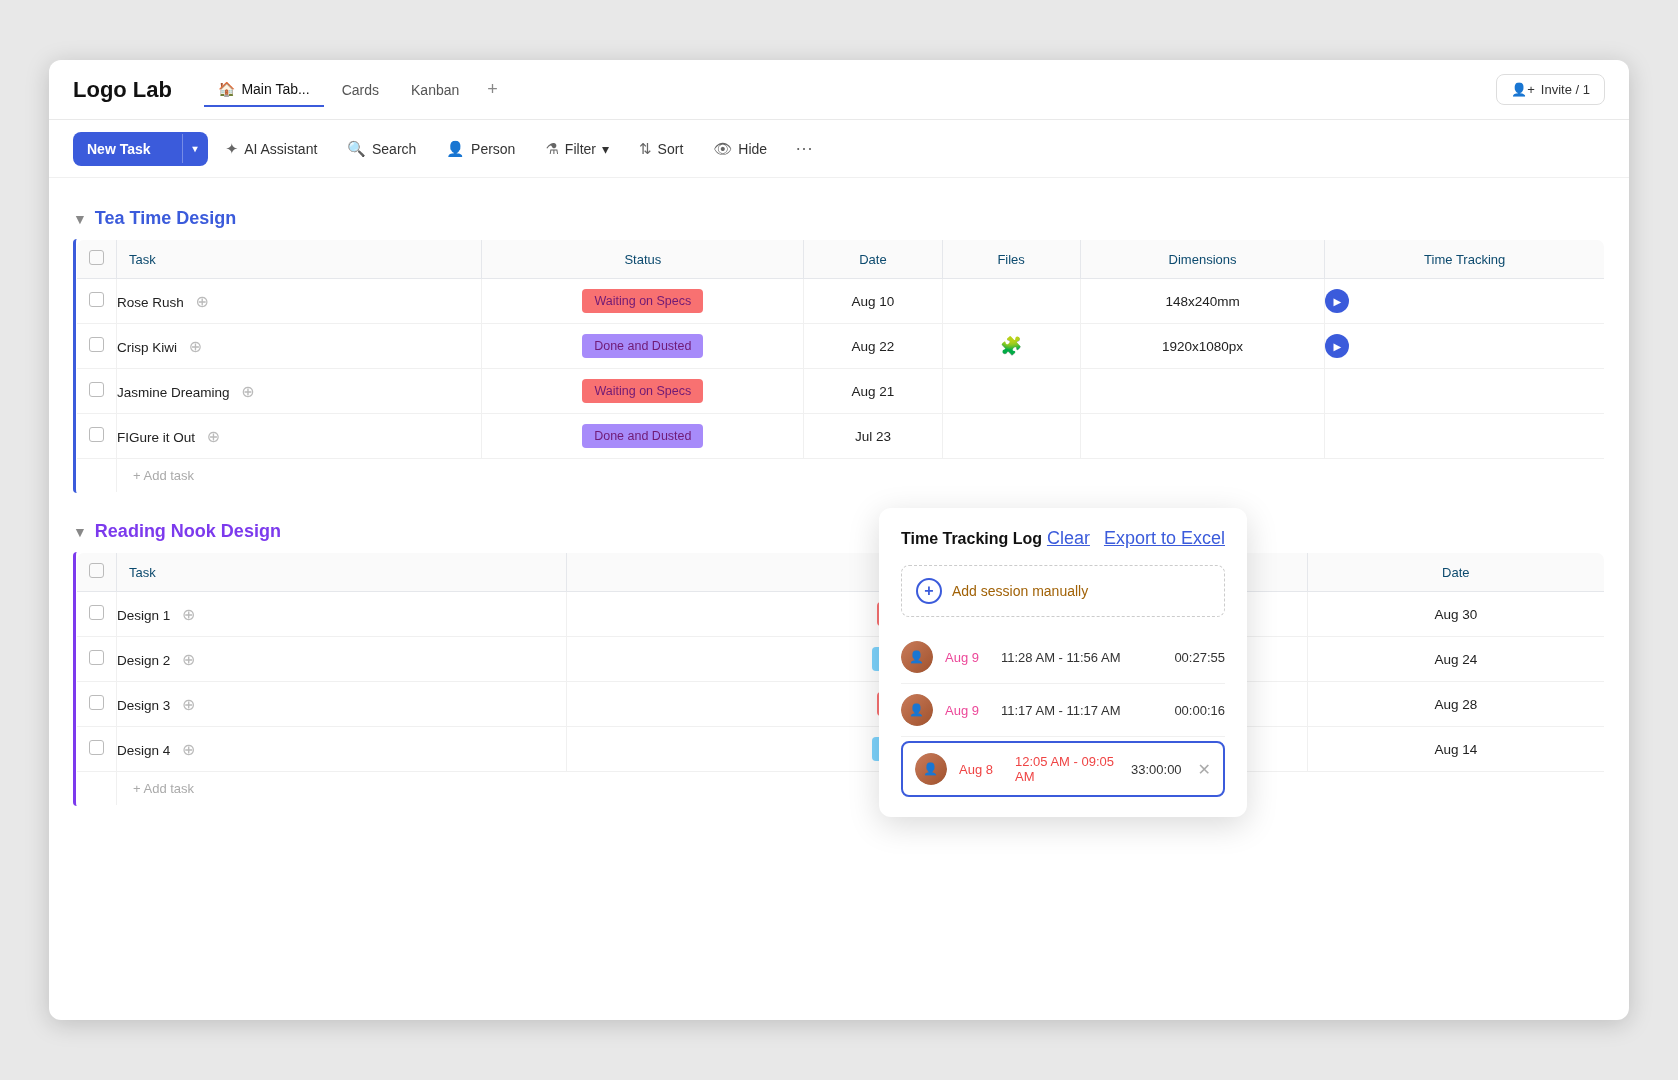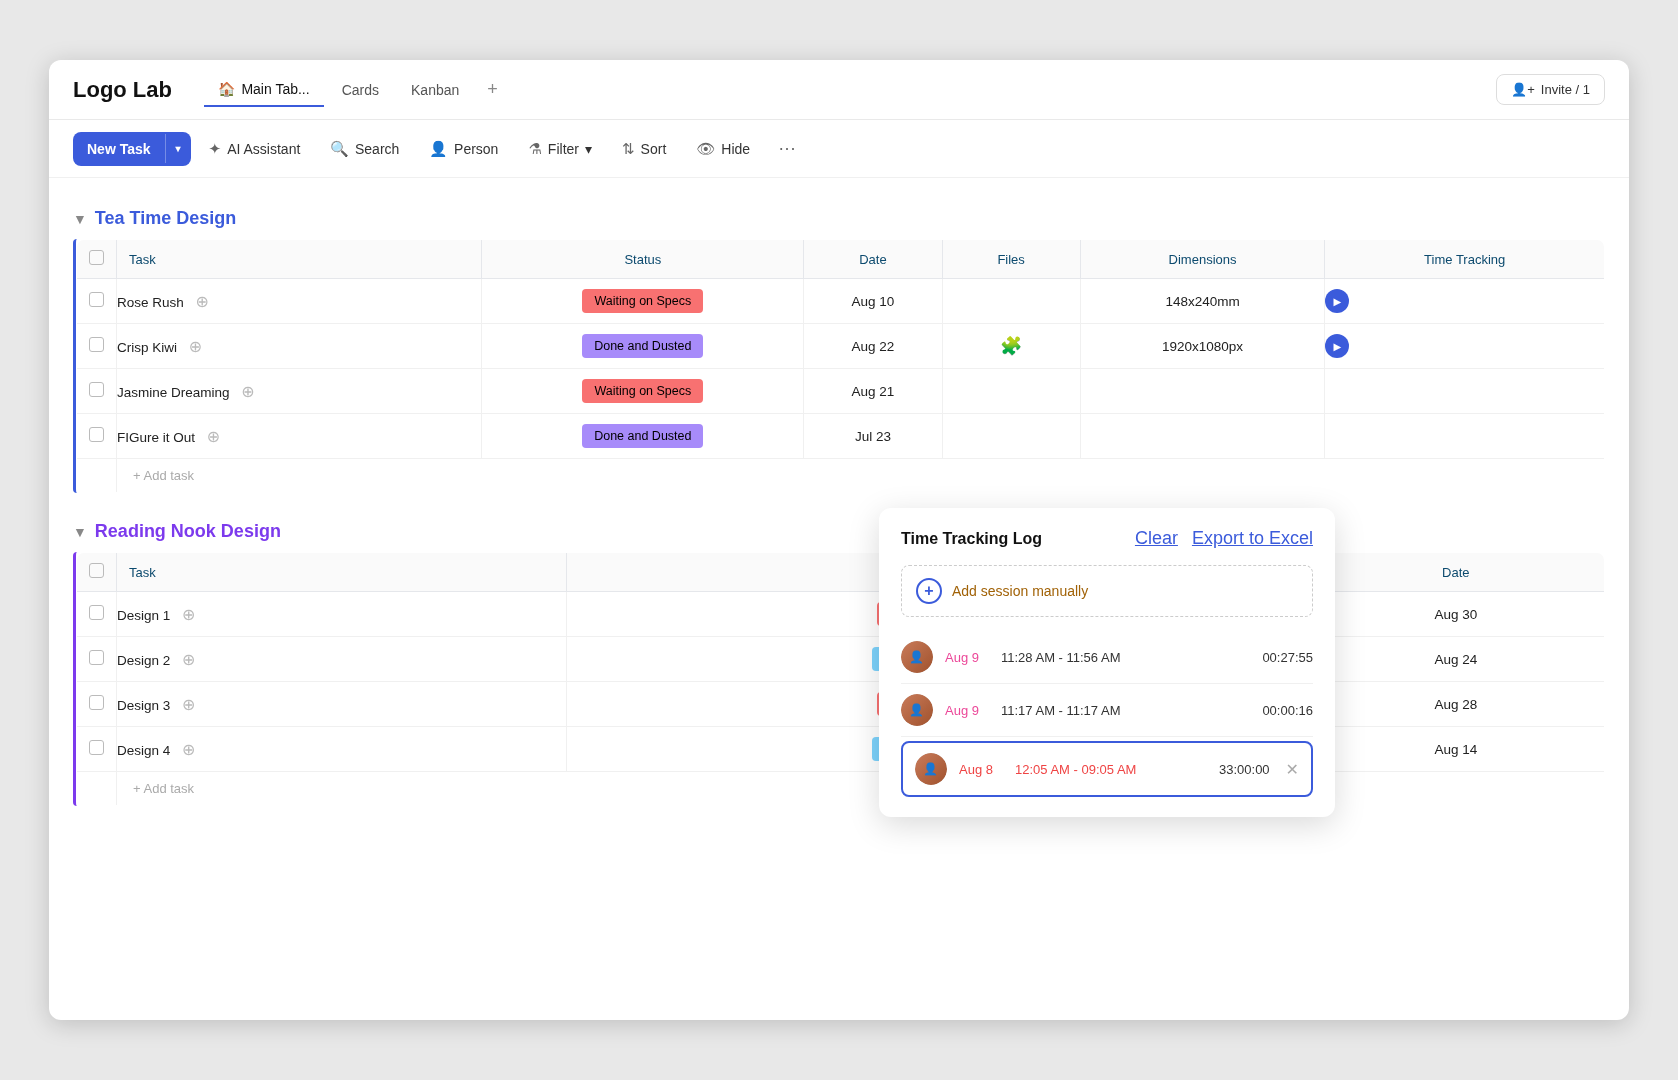--- a/index.html
+++ b/index.html
@@ -88,21 +88,21 @@
     .toolbar {
       display: flex;
       align-items: center;
       padding: 10px 24px;
       gap: 6px;
       border-bottom: 1px solid #f0f0f0;
     }
     .btn-new-task {
       display: flex;
       align-items: center;
-      gap: 0;
+      gap: 17px;
       background: #3b5bdb;
       color: #fff;
       border: none;
       border-radius: 8px;
       font-size: 14px;
       font-weight: 600;
       cursor: pointer;
       overflow: hidden;
     }
     .btn-new-task .main-part {
@@ -197,21 +197,21 @@
       border-radius: 3px;
       display: inline-block;
       cursor: pointer;
     }
     .status-badge {
       display: inline-block;
       padding: 5px 12px;
       border-radius: 4px;
       font-size: 12.5px;
       font-weight: 500;
-      color: #000000;
+      color: #701a75;
       white-space: nowrap;
     }
     .status-waiting { background: #f87171; }
     .status-done { background: #a78bfa; }
     .status-in-progress { background: #7dd3fc; }
     .add-icon {
       color: #aaa;
       font-size: 18px;
       cursor: pointer;
     }
@@ -244,21 +244,21 @@
     .time-text {
       font-size: 13px;
       color: #222;
     }
     .emoji { font-size: 18px; }
     
     .popup-overlay {
       position: absolute;
       top: 330px;
       left: 830px;
-      width: 456px;
+      width: 368px;
       background: #fff;
       border-radius: 12px;
       box-shadow: 0 8px 32px rgba(0,0,0,0.15);
       z-index: 100;
       padding: 20px 22px;
     }
     .popup-header {
       display: flex;
       align-items: center;
       justify-content: space-between;

